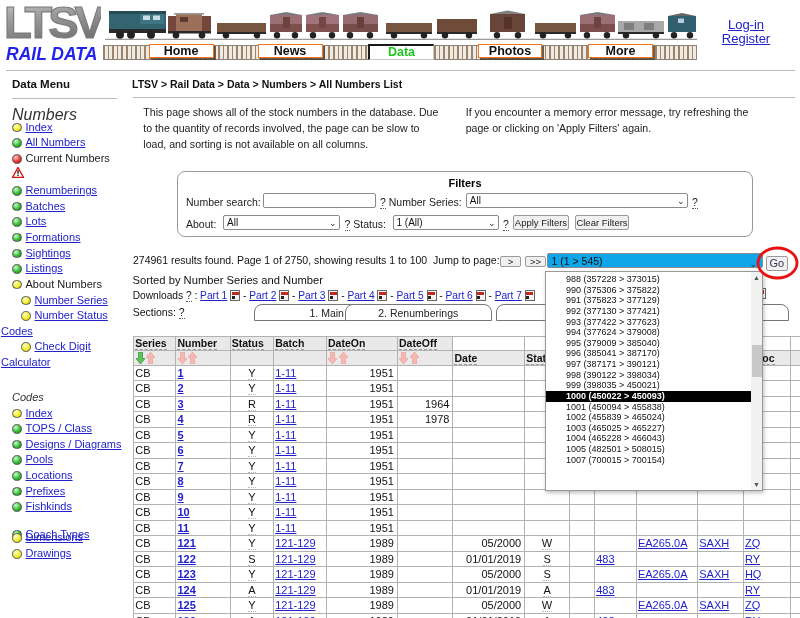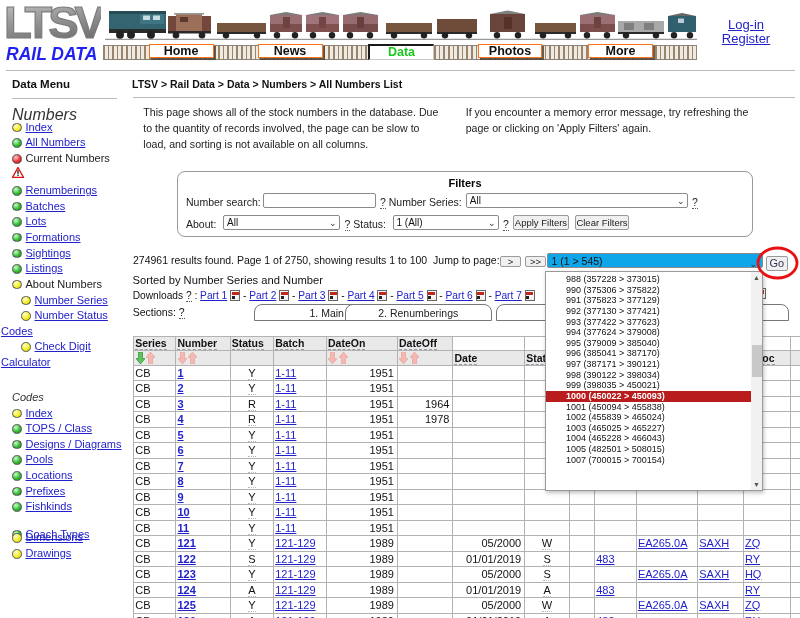--- a/index.html
+++ b/index.html
@@ -24,21 +24,21 @@
 table.main td, table.main th { border:1px solid #b2b2b2; padding:0 1px; height:10px; line-height:14.5px; overflow:hidden; white-space:nowrap; }
 table.main th { background:#e9e9e9; text-align:left; font-weight:bold; font-size:10.5px;margin-left:24px; }
 table.main th.w { background:#fff; }
 table.main td.r { text-align:right; padding-right:3px; }
 table.main td.c { text-align:center; }
 table.main tr.h2 th { height:14.5px; line-height:0; }
 table.main tr.h1 th { height:10px; line-height:13px; }
 .hu { border-bottom:1px dashed #99a; }
 .st { border-bottom:1px dotted #b8b8cc; }
 .opt { height:10.63px; line-height:10.8px; font-size:9px; color:#111; padding-left:20px; white-space:pre; overflow:hidden; }
-.opt.sel { background:#b91c1c; color:#fff; font-weight:bold; }
+.opt.sel { background:#000000; color:#fff; font-weight:bold; }
 .dlico { display:inline-block; width:10px; height:11px; vertical-align:-2px; background:linear-gradient(#fff,#eee); border:1px solid #666; position:relative; }
 .dlico::before { content:""; position:absolute; left:0.5px; top:1px; width:7px; height:3.5px; background:#c0281e; }
 .dlico::after { content:""; position:absolute; left:0.5px; bottom:1px; width:3px; height:3px; background:#222; }
 #part8ico { width:10.5px; height:11px; background:#fff; border:1px solid #666; }
 #part8ico::before { content:""; position:absolute; left:0.5px; top:1px; width:7px; height:3.5px; background:#c0281e; }
 #part8ico::after { content:""; position:absolute; left:0.5px; bottom:1px; width:3px; height:3px; background:#222; }
 .stab { position:absolute; top:303.5px; height:17px; border:1px solid #777; border-radius:8px 8px 0 0; background:#fff; text-align:center; font-size:10.5px; line-height:16px; color:#222; }
 </style>
 </head>
 <body>

